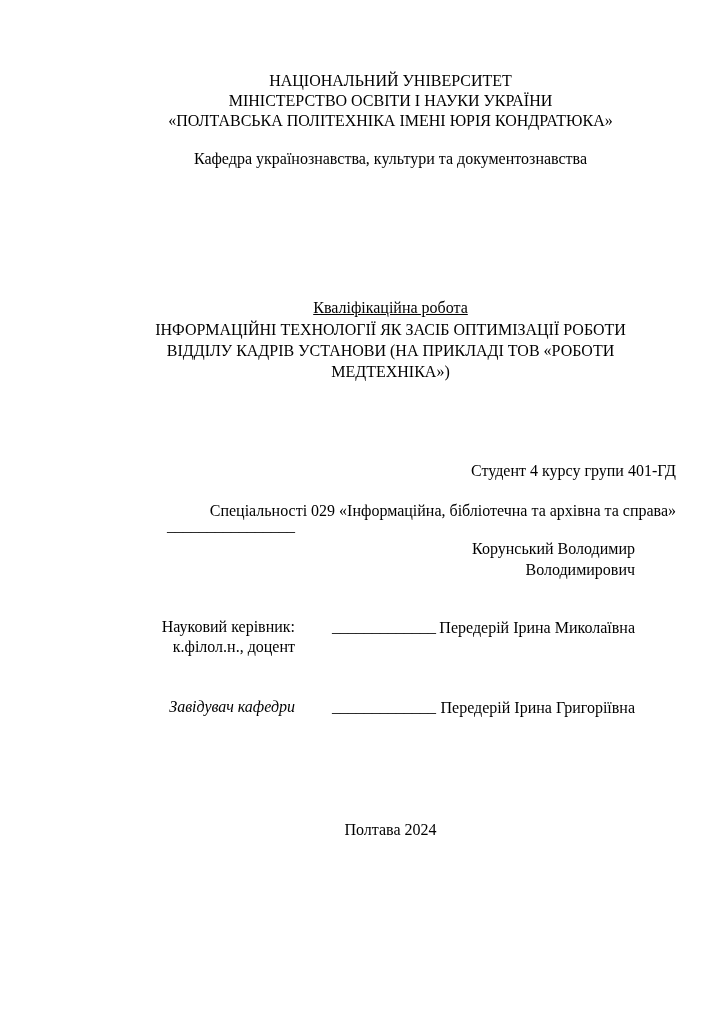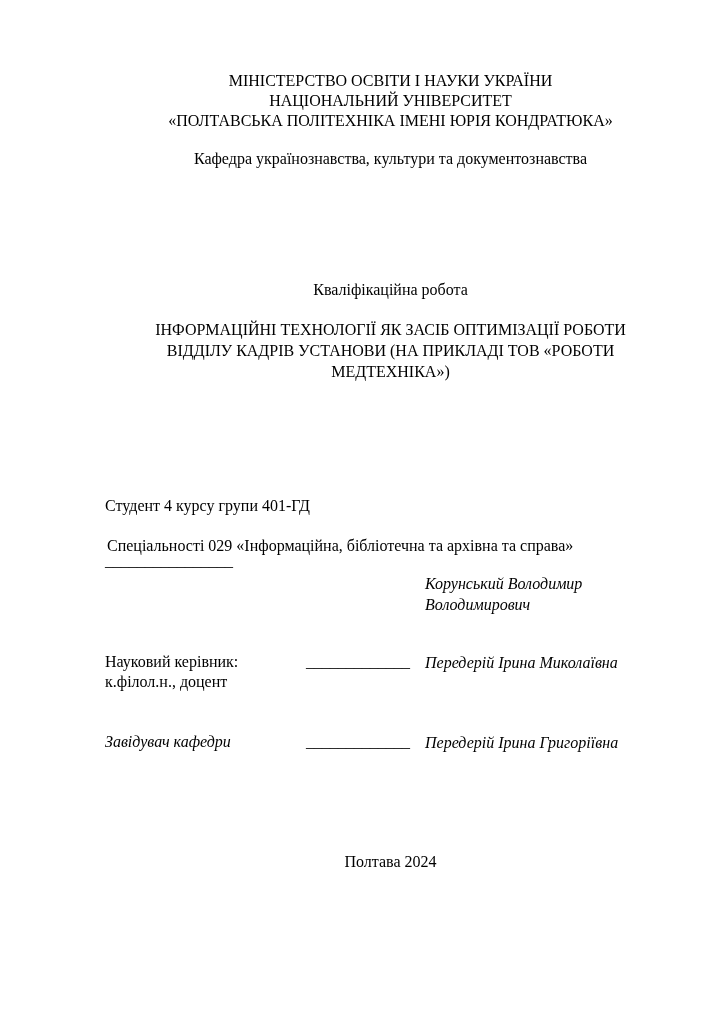--- a/index.html
+++ b/index.html
@@ -23,37 +23,37 @@
     position: absolute;
     left: 105px;
     right: 48px;
     text-align: center;
   }
   .header-line { line-height: 20px; }
   .title-line { line-height: 21px; }
   .abs { position: absolute; }
   .label-col { left: 105px; width: 190px; }
   .sig-col   { left: 306px; width: 130px; white-space: nowrap; }
-  .name-col  { left: 425px; width: 225px; line-height: 21px; font-style: italic; }
-  .left-col-text { text-align: left; margin-top: 35px; }
+  .name-col  { left: 410px; width: 225px; line-height: 21px; }
+  .left-col-text { text-align: right; }
 </style>
 </head>
 <body>
 
 <div class="page">
 
   <div class="centered" style="top: 71px;">
+    <div class="header-line">НАЦІОНАЛЬНИЙ УНІВЕРСИТЕТ</div>
     <div class="header-line">МІНІСТЕРСТВО ОСВІТИ І НАУКИ УКРАЇНИ</div>
-    <div class="header-line">НАЦІОНАЛЬНИЙ УНІВЕРСИТЕТ</div>
     <div class="header-line">«ПОЛТАВСЬКА ПОЛІТЕХНІКА ІМЕНІ ЮРІЯ КОНДРАТЮКА»</div>
   </div>
 
   <div class="centered" style="top: 149px;">Кафедра українознавства, культури та документознавства</div>
 
-  <div class="centered" style="top: 280px;">Кваліфікаційна робота</div>
+  <div class="centered" style="top: 298px; text-decoration: underline;">Кваліфікаційна робота</div>
 
   <div class="centered" style="top: 319px;">
     <div class="title-line">ІНФОРМАЦІЙНІ ТЕХНОЛОГІЇ ЯК ЗАСІБ ОПТИМІЗАЦІЇ РОБОТИ</div>
     <div class="title-line">ВІДДІЛУ КАДРІВ УСТАНОВИ (НА ПРИКЛАДІ ТОВ «РОБОТИ</div>
     <div class="title-line">МЕДТЕХНІКА»)</div>
   </div>
 
   <div class="abs left-col-text" style="left:105px; top:461px; right:48px;">Студент 4 курсу групи 401-ГД</div>
 
   <div class="abs left-col-text" style="left:107px; top:501px; right:48px;">Спеціальності 029 «Інформаційна, бібліотечна та архівна та справа»</div>
@@ -71,15 +71,15 @@
     <div class="abs sig-col left-col-text" style="top:617px;">_____________</div>
     <div class="abs name-col left-col-text" style="top:617px;">Передерій Ірина Миколаївна</div>
   </div>
 
   <div>
     <div class="abs label-col left-col-text" style="top:697px;font-style:italic;">Завідувач кафедри</div>
     <div class="abs sig-col left-col-text" style="top:697px;">_____________</div>
     <div class="abs name-col left-col-text" style="top:697px;">Передерій Ірина Григоріївна</div>
   </div>
 
-  <div class="centered" style="top: 852px;">Полтава 2024</div>
+  <div class="centered" style="top: 820px;">Полтава 2024</div>
 
 </div>
 
 </body></html>

